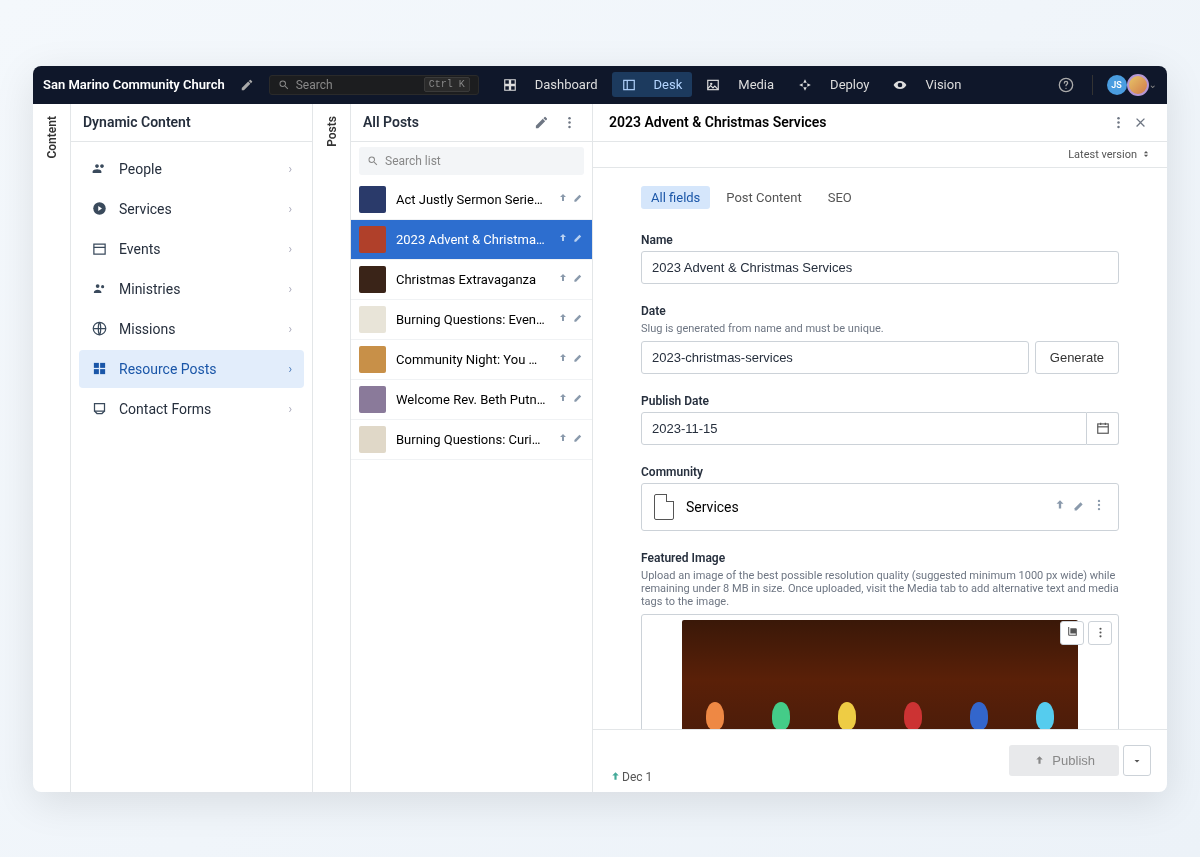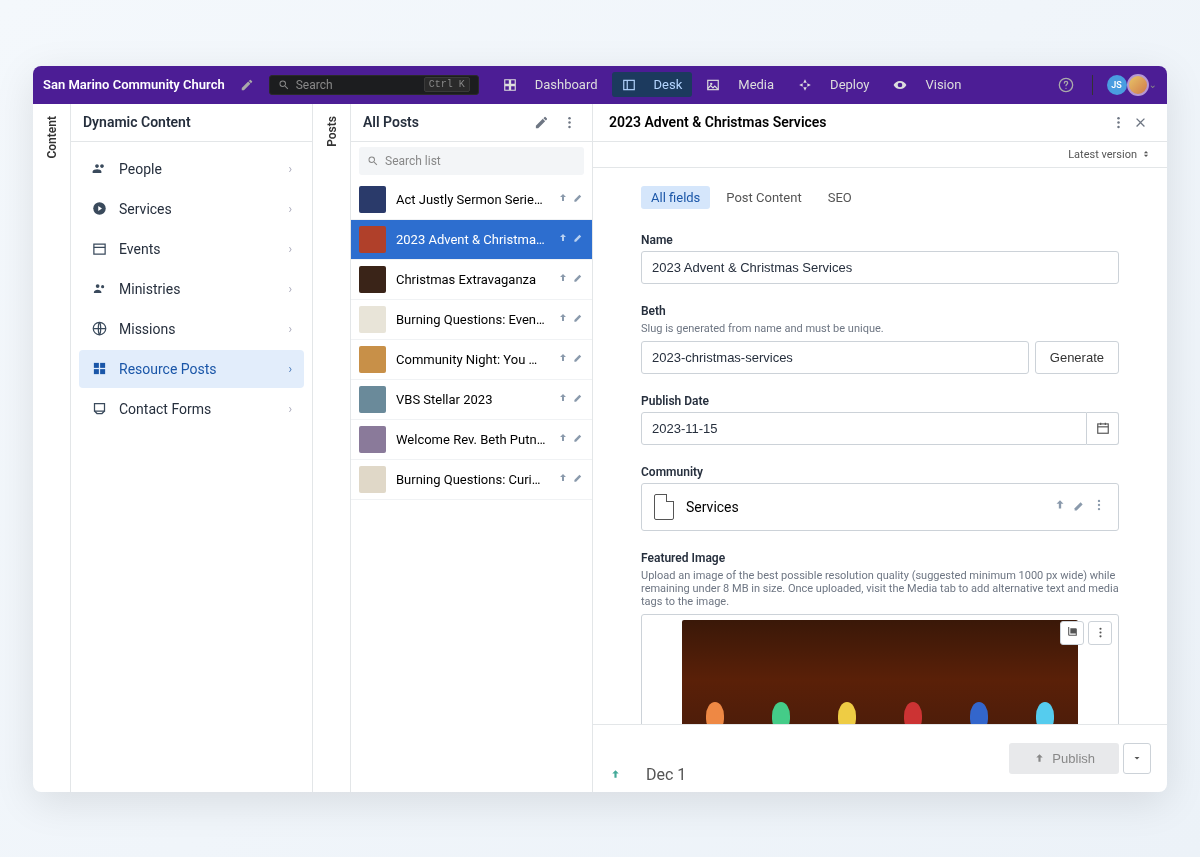--- a/index.html
+++ b/index.html
@@ -1,18 +1,18 @@
 <!DOCTYPE html>
 <html><head>
 <meta charset="utf-8">
 <style>
 * { box-sizing: border-box; margin: 0; padding: 0; }
 body { font-family: -apple-system, BlinkMacSystemFont, "Segoe UI", Roboto, sans-serif; background: linear-gradient(135deg, #f4f8fc 0%, #ecf2f8 100%); height: 857px; width: 1200px; overflow: hidden; display: flex; align-items: center; justify-content: center; }
 .app { width: 1134px; height: 726px; background: #fff; border-radius: 8px; overflow: hidden; box-shadow: 0 10px 40px rgba(0,0,0,0.1); display: flex; flex-direction: column; }
-.topbar { background: #4c1d95; color: #fff; display: flex; align-items: center; height: 38px; padding: 0 10px; gap: 10px; font-size: 13px; }
+.topbar { background: #0f172a; color: #fff; display: flex; align-items: center; height: 38px; padding: 0 10px; gap: 10px; font-size: 13px; }
 .topbar .project { font-weight: 600; }
 .topbar .iconbtn { width: 24px; height: 24px; display: flex; align-items: center; justify-content: center; color: #aaa; border-radius: 3px; cursor: pointer; }
 .searchbox { background: #1c1d1f; border: 1px solid #2a2a2a; border-radius: 3px; height: 20px; display: flex; align-items: center; padding: 0 8px; width: 210px; color: #888; font-size: 12px; gap: 6px; flex: 0 0 auto; }
 .searchbox .kbd { margin-left: auto; background: #2a2a2a; border: 1px solid #3a3a3a; border-radius: 2px; padding: 1px 4px; font-size: 10px; font-family: Liberation Mono, monospace; }
 .navitems { display: flex; gap: 4px; margin-left: 4px; }
 .navitem { display: flex; align-items: center; gap: 18px; padding: 5px 10px; border-radius: 3px; color: #ddd; font-size: 13px; cursor: pointer; }
 .navitem.active { background: #1c3a5e; color: #b4d5ff; }
 .navitem svg { width: 14px; height: 14px; }
 .topbar-right { margin-left: auto; display: flex; align-items: center; gap: 14px; }
 .divider-v { width: 1px; height: 20px; background: #333; }
@@ -67,21 +67,21 @@
 .ref-card { border: 1px solid #ccd2d8; border-radius: 3px; padding: 10px 12px; display: flex; align-items: center; gap: 12px; }
 .ref-icon { width: 20px; height: 26px; border: 1.5px solid #555; border-radius: 2px; position: relative; }
 .ref-icon::before { content: ''; position: absolute; top: -1px; right: -1px; width: 7px; height: 7px; background: #fff; border-left: 1.5px solid #555; border-bottom: 1.5px solid #555; }
 .ref-title { font-size: 14px; flex: 1; }
 .ref-actions { display: flex; gap: 6px; color: #8a9aac; }
 .image-card { border: 1px solid #ccd2d8; border-radius: 3px; padding: 5px; min-height: 120px; position: relative; }
 .image-preview { margin: 0 auto; width: 85%; height: 120px; background: linear-gradient(180deg, #3a1808 0%, #5a2008 50%, #4a1c0a 100%); position: relative; border-radius: 2px; }
 .image-overlay { position: absolute; top: 6px; right: 6px; display: flex; gap: 4px; }
 .img-btn { background: #fff; border: 1px solid #ccd2d8; border-radius: 3px; width: 24px; height: 24px; display: flex; align-items: center; justify-content: center; cursor: pointer; font-size: 13px; color: #555; }
 .footer { border-top: 1px solid #e3e6e8; padding: 8px 16px; display: flex; align-items: center; gap: 12px; }
-.footer-status { font-size: 16px; color: #555; display: flex; align-items: center; gap: 24px; margin-top: 32px; }
+.footer-status { font-size: 12px; color: #555; display: flex; align-items: center; gap: 0; margin-top: 32px; }
 .footer-right { margin-left: auto; display: flex; gap: 4px; }
 .publish-btn { background: #e8e9eb; color: #888; border: none; border-radius: 3px; padding: 8px 24px; font-size: 13px; display: flex; align-items: center; gap: 6px; cursor: pointer; }
 .chev-btn { border: 1px solid #ccd2d8; background: #fff; border-radius: 3px; width: 28px; display: flex; align-items: center; justify-content: center; cursor: pointer; color: #555; }
 svg { fill: currentColor; }
 .lights { position: absolute; bottom: 10px; left: 0; right: 0; display: flex; justify-content: space-around; }
 .light { width: 18px; height: 28px; border-radius: 50% 50% 40% 40%; }
 </style>
 </head>
 <body>
 
@@ -313,32 +313,20 @@
                   <path d="M12 4l-6 6h4v8h4v-8h4z"></path>
                 </svg></span>
               <span><svg width="11" height="11" viewBox="0 0 24 24">
                   <path d="M3 17.25V21h3.75L17.81 9.94l-3.75-3.75L3 17.25z"></path>
                 </svg></span>
             </span>
           </div>
           <div class="post-item">
             <div class="post-thumb" style="background:#c89048"></div>
             <span class="post-title">Community Night: You M…</span>
-            <span class="post-icons">
-              <span><svg width="12" height="12" viewBox="0 0 24 24">
-                  <path d="M12 4l-6 6h4v8h4v-8h4z"></path>
-                </svg></span>
-              <span><svg width="11" height="11" viewBox="0 0 24 24">
-                  <path d="M3 17.25V21h3.75L17.81 9.94l-3.75-3.75L3 17.25z"></path>
-                </svg></span>
-            </span>
-          </div>
-          <div class="post-item">
-            <div class="post-thumb" style="background:#6a8a9a"></div>
-            <span class="post-title">VBS Stellar 2023</span>
             <span class="post-icons">
               <span><svg width="12" height="12" viewBox="0 0 24 24">
                   <path d="M12 4l-6 6h4v8h4v-8h4z"></path>
                 </svg></span>
               <span><svg width="11" height="11" viewBox="0 0 24 24">
                   <path d="M3 17.25V21h3.75L17.81 9.94l-3.75-3.75L3 17.25z"></path>
                 </svg></span>
             </span>
           </div>
           <div class="post-item">
@@ -397,21 +385,21 @@
         <div class="tab active">All fields</div>
         <div class="tab">Post Content</div>
         <div class="tab">SEO</div>
       </div>
       <div class="form-body">
         <div class="field">
           <label class="field-label">Name</label>
           <input class="input" value="2023 Advent &amp; Christmas Services" style="">
         </div>
         <div class="field">
-          <label class="field-label">Beth</label>
+          <label class="field-label">Date</label>
           <div class="field-help">Slug is generated from name and must be unique.</div>
           <div class="input-row">
             <input class="input" value="2023-christmas-services" style="">
             <button class="btn">Generate</button>
           </div>
         </div>
         <div class="field">
           <label class="field-label">Publish Date</label>
           <div class="date-wrap">
             <input class="input" value="2023-11-15" style="">

